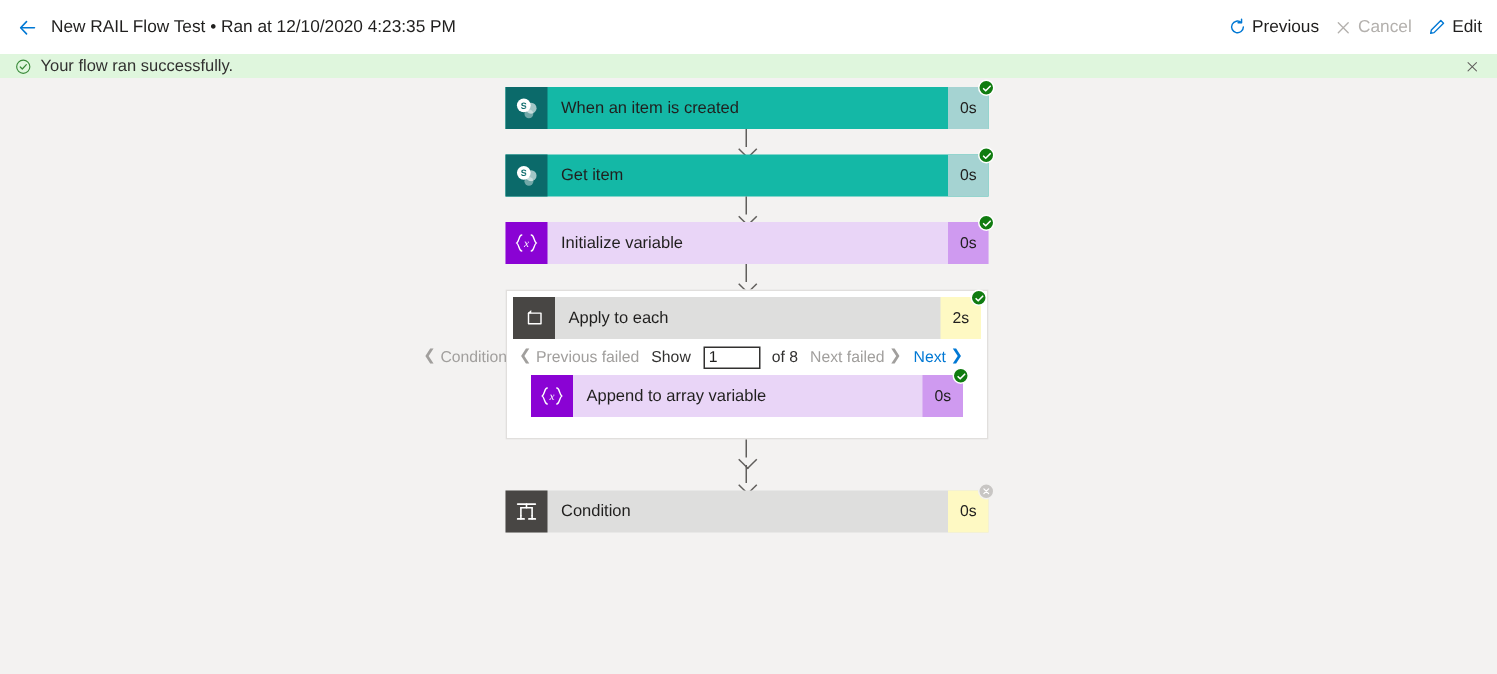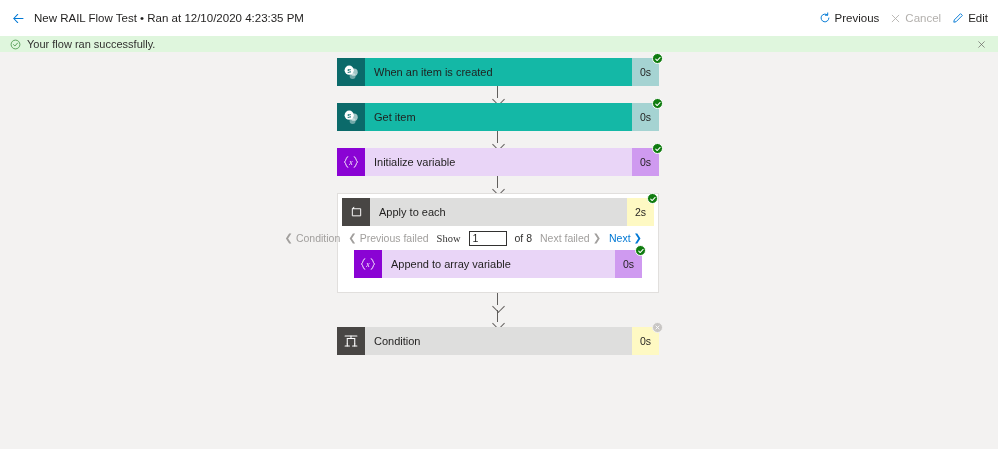--- a/index.html
+++ b/index.html
@@ -187,21 +187,21 @@
   }
   .pg-item {
     display: flex;
     align-items: center;
     gap: 3px;
     color: #a19f9d;
     cursor: default;
     white-space: nowrap;
   }
   .pg-item.active { color: #0078d4; cursor: pointer; }
-  .pg-item.neutral { color: #323130; cursor: default; font-family: Liberation Serif, serif; }
+  .pg-item.neutral { color: #323130; cursor: default; }
   .pg-chev { font-size: 10px; line-height: 1; }
   .pg-input {
     width: 38px; height: 15px;
     border: 1px solid #323130;
     background: #ffffff;
     font-size: 10.5px;
     font-family: "Liberation Sans", sans-serif;
     color: #201f1e;
     padding: 0 3px;
     outline: none;

